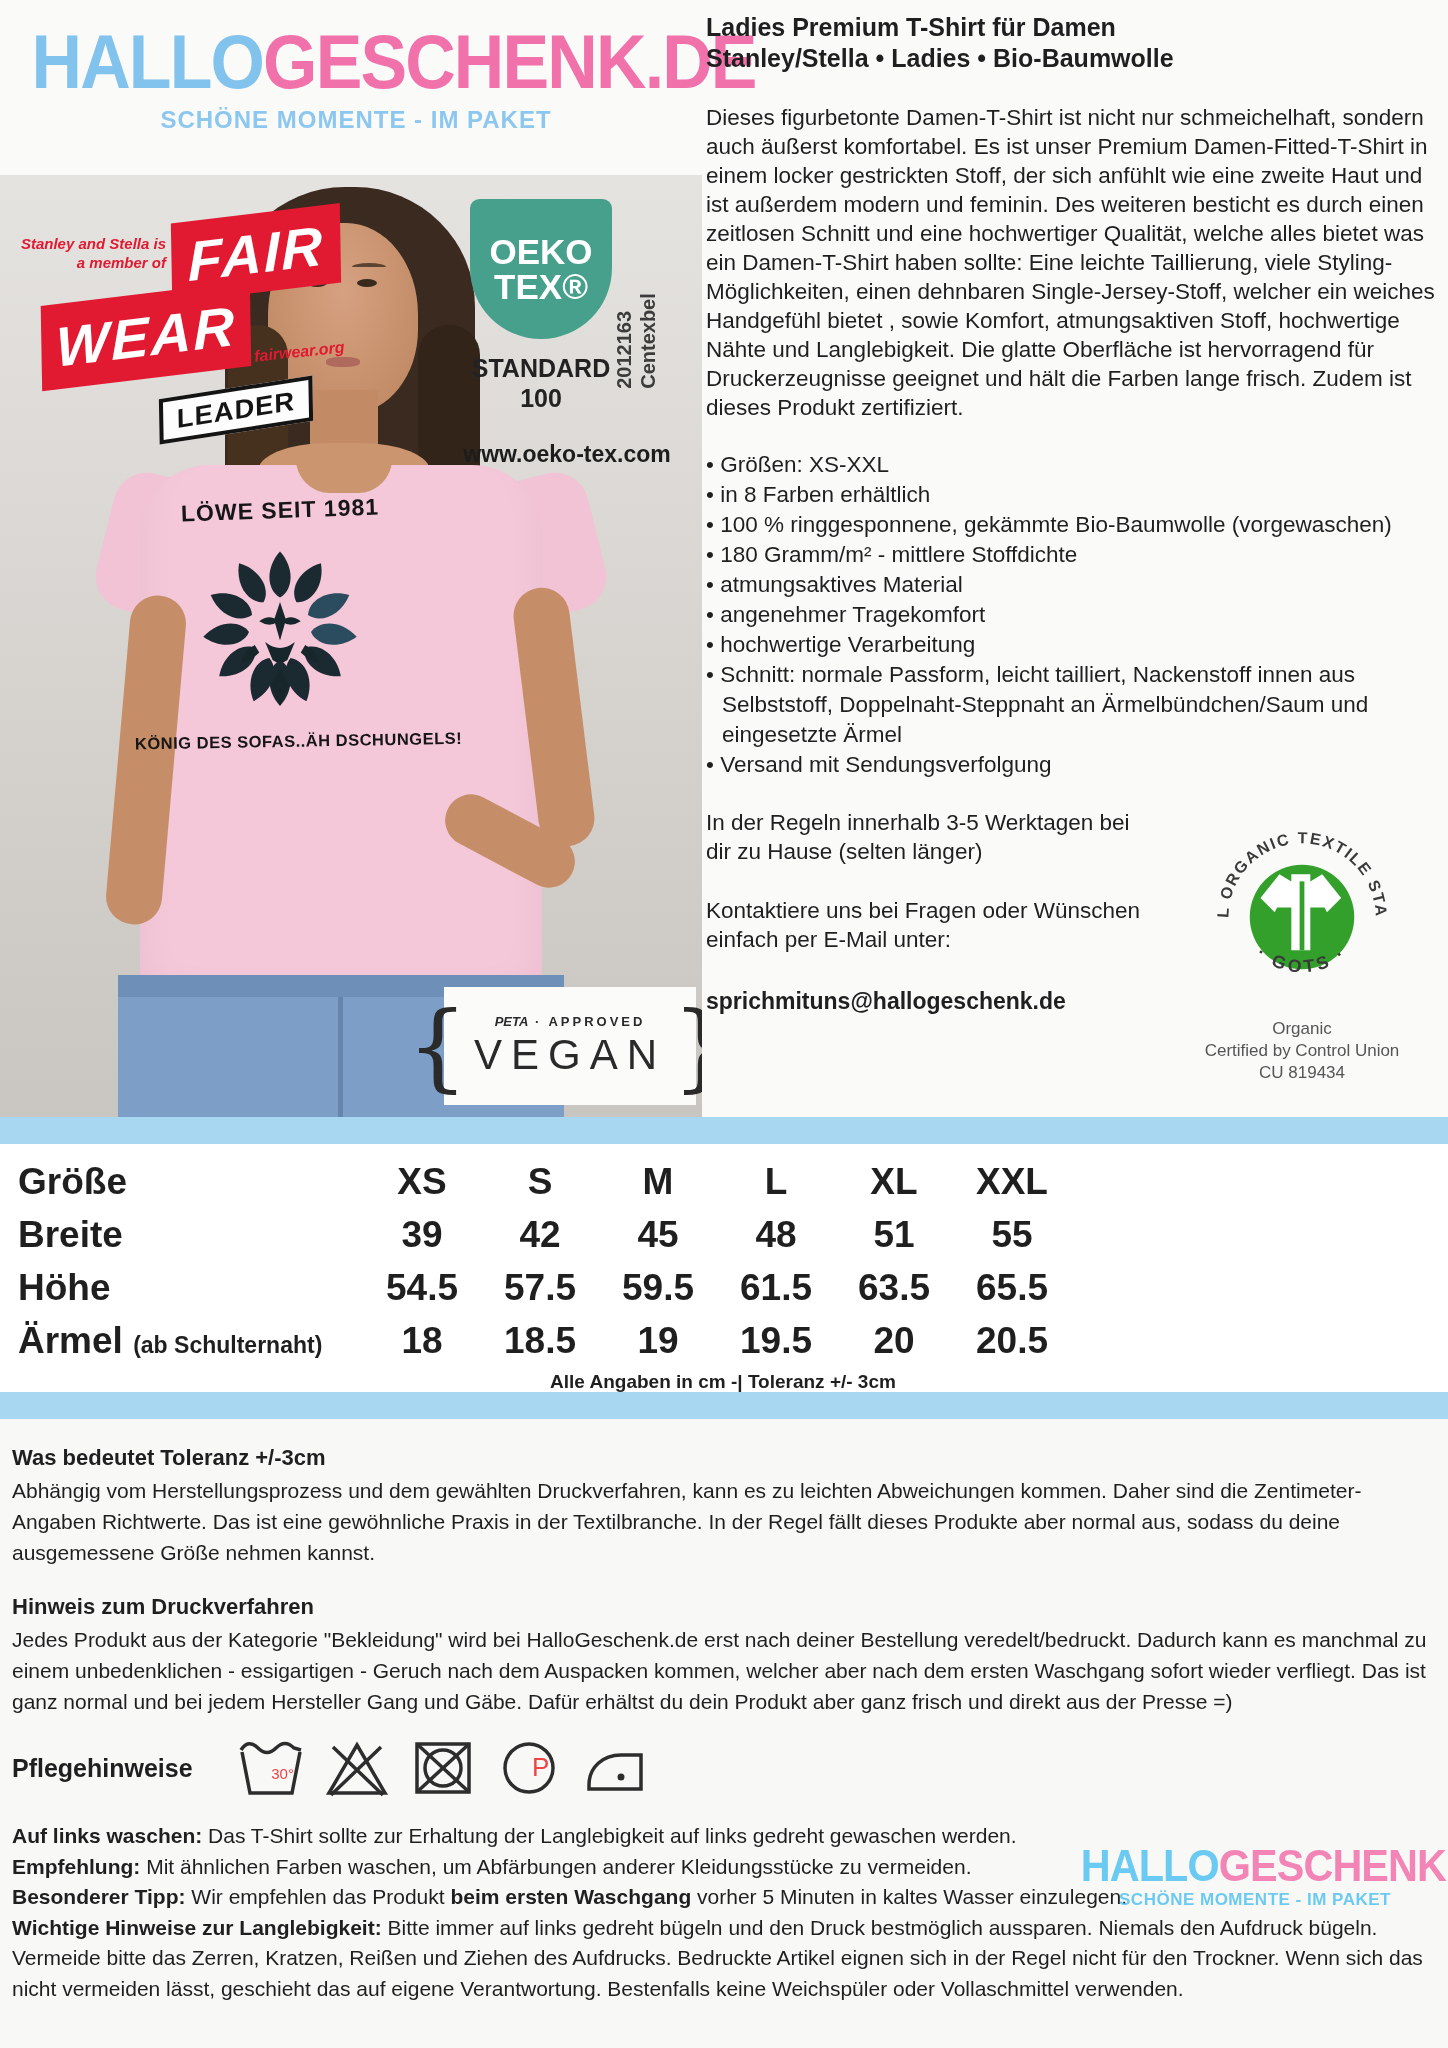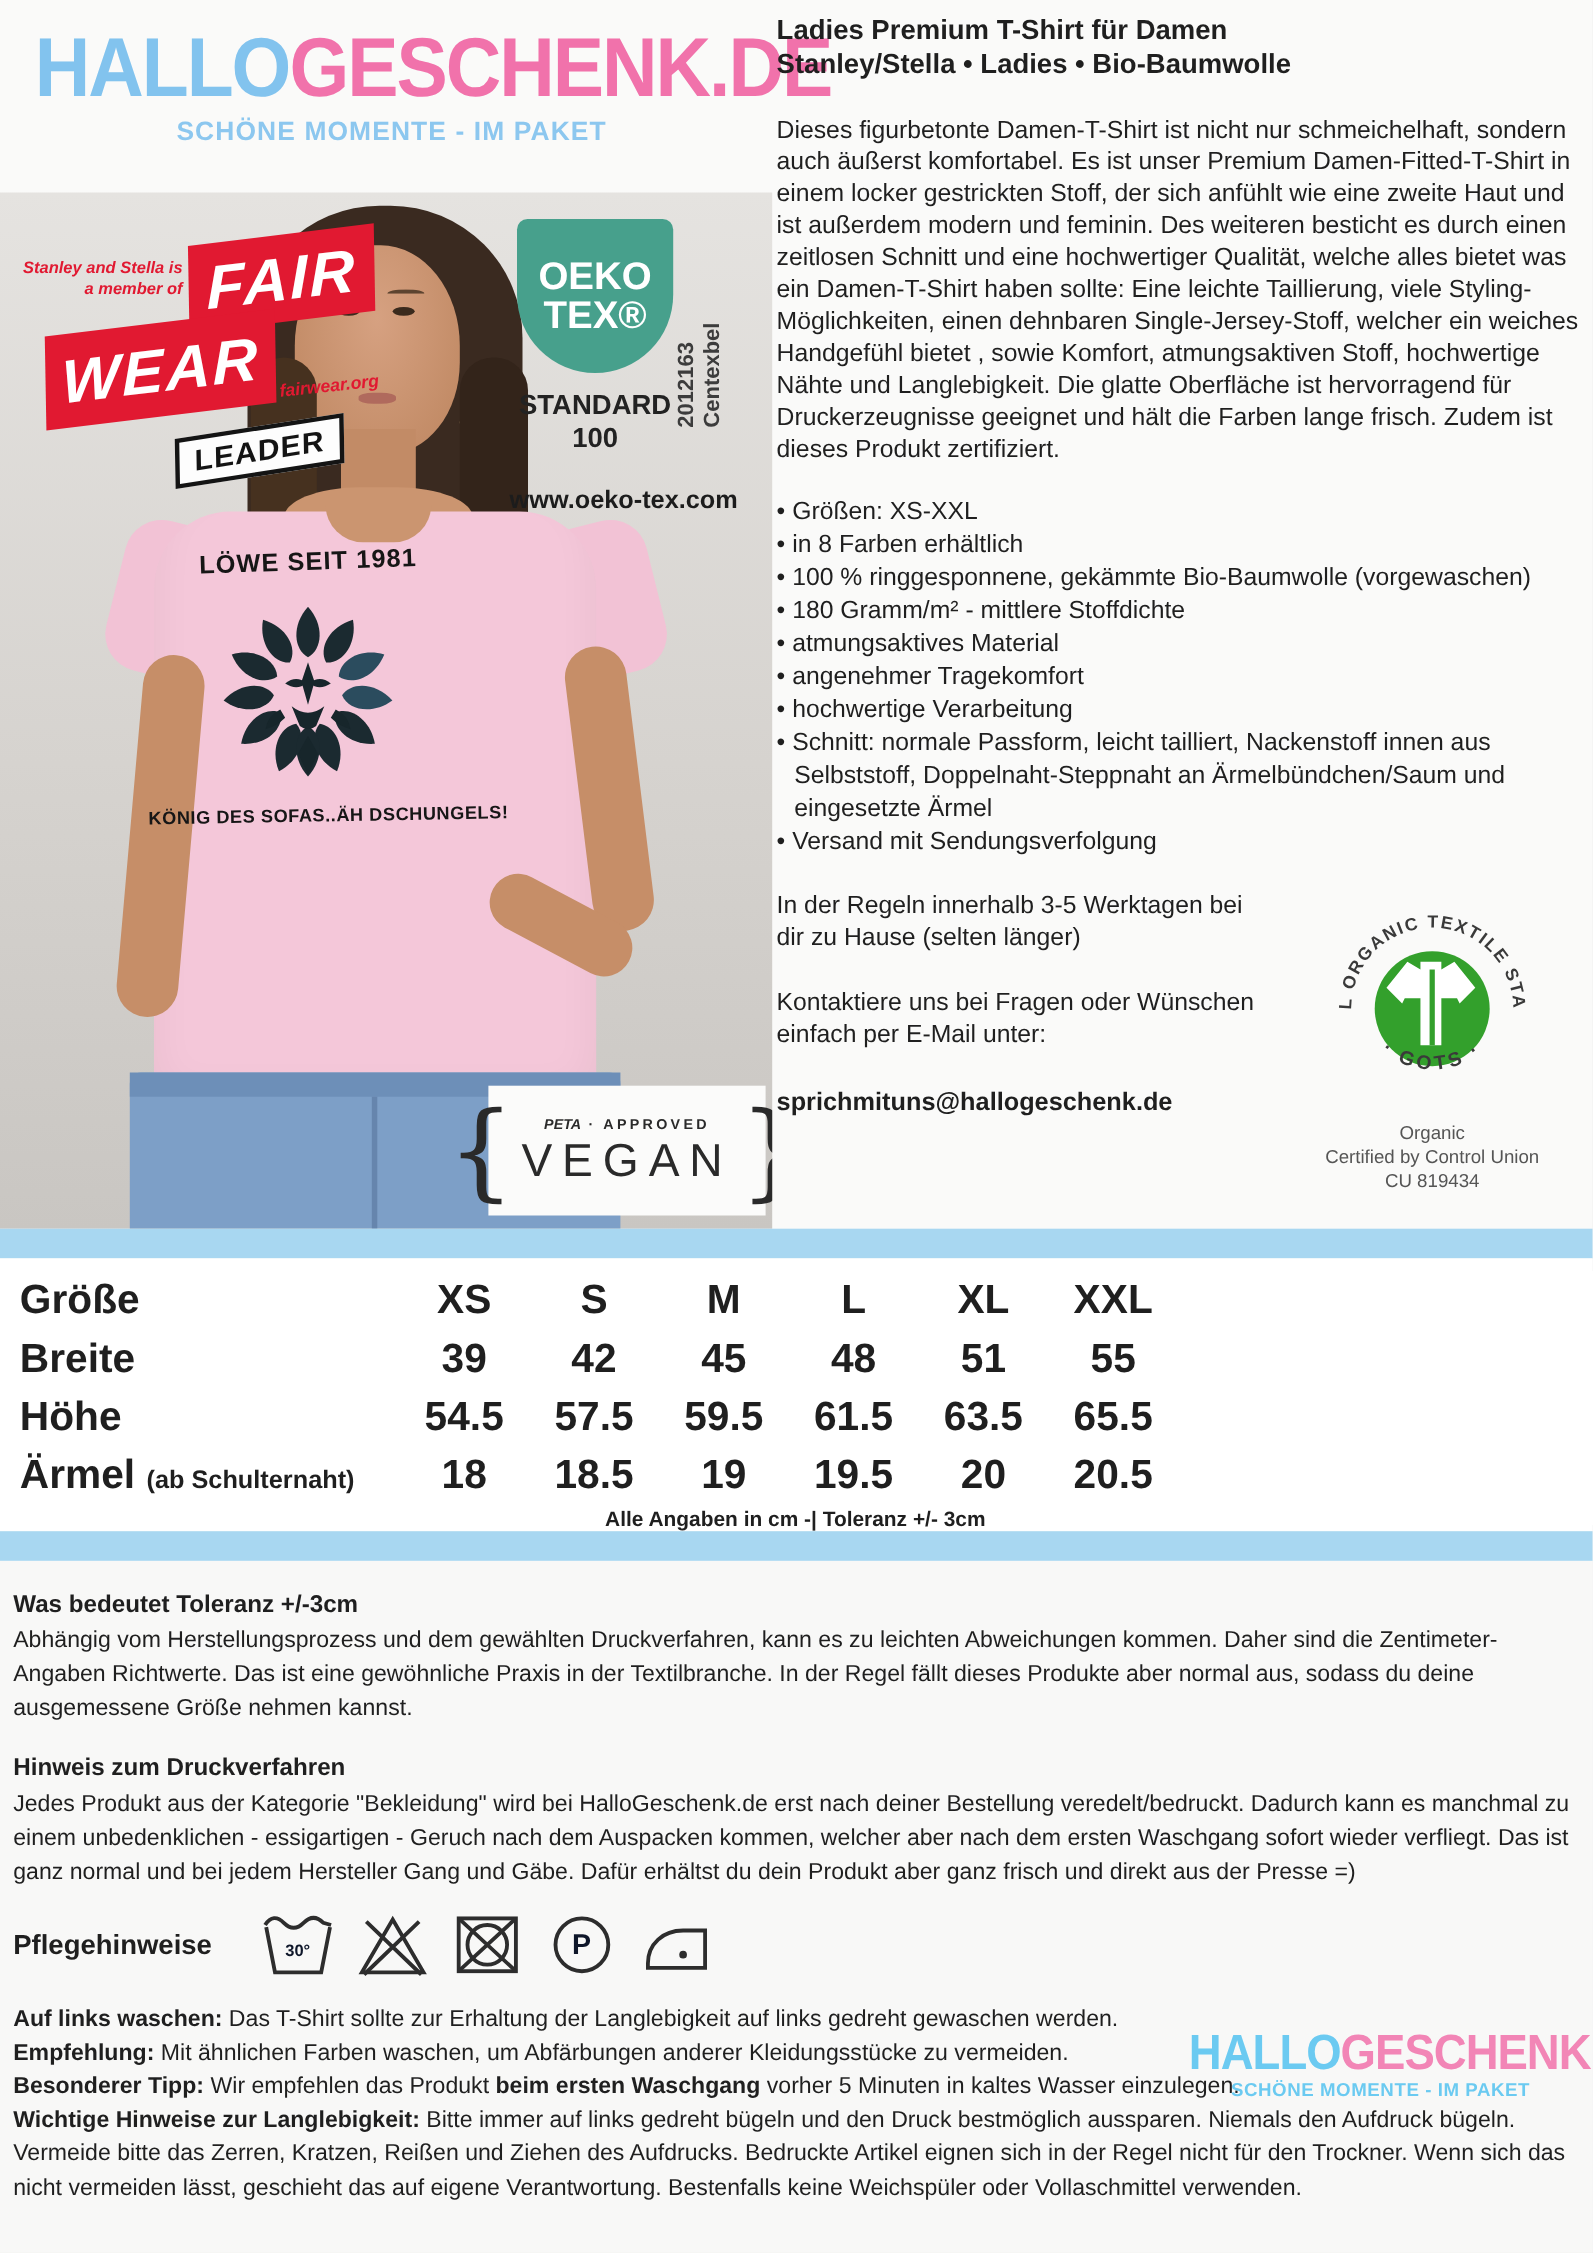--- a/index.html
+++ b/index.html
@@ -115,22 +115,22 @@
 
   
   .bottom { position:absolute; left:0; top:1419px; width:100%; height:629px; background:#f8f8f7; padding:26px 14px 0 12px; z-index:1; }
   .bt-h { font-size:22px; font-weight:bold; margin:0 0 4px 0; }
   .bt-p { font-size:21px; line-height:31px; margin:0 0 0 0; }
   .bt-gap { height:26px; }
   .care-row { display:flex; align-items:center; gap:18px; margin:20px 0 22px 0; }
   .care-label { font-size:25px; font-weight:bold; margin-right:26px; }
   .care-icon { position:relative; width:68px; height:62px; }
   .care-icon svg { display:block; }
-  .care-overlay { position:absolute; left:0; top:0; width:100%; height:100%; display:flex; align-items:center;
-                  justify-content:center; font-weight:bold; color:#0f172a; }
+  .care-overlay { position:absolute; left:12px; top:0; width:100%; height:100%; display:flex; align-items:center;
+                  justify-content:center; font-weight:normal; color:#ef4444; }
   .ov-30 { font-size:15px; padding-top:10px; }
   .ov-p { font-size:26px; padding-bottom:2px; }
   .care-note { font-size:21px; line-height:30.5px; margin:0; }
 
   
   .watermark { position:absolute; left:1062px; top:1843px; width:386px; text-align:center; opacity:0.85; z-index:5; pointer-events:none; }
   .wm-logo { font-weight:bold; font-size:45px; letter-spacing:-1px; line-height:1; display:inline-block; transform:scaleX(0.92); white-space:nowrap; }
   .wm-logo .hallo { color:#53c3f0; }
   .wm-logo .geschenk { color:#f172ab; }
   .wm-tag { margin-top:2px; font-weight:bold; font-size:17px; color:#53c3f0; letter-spacing:0.5px; }

